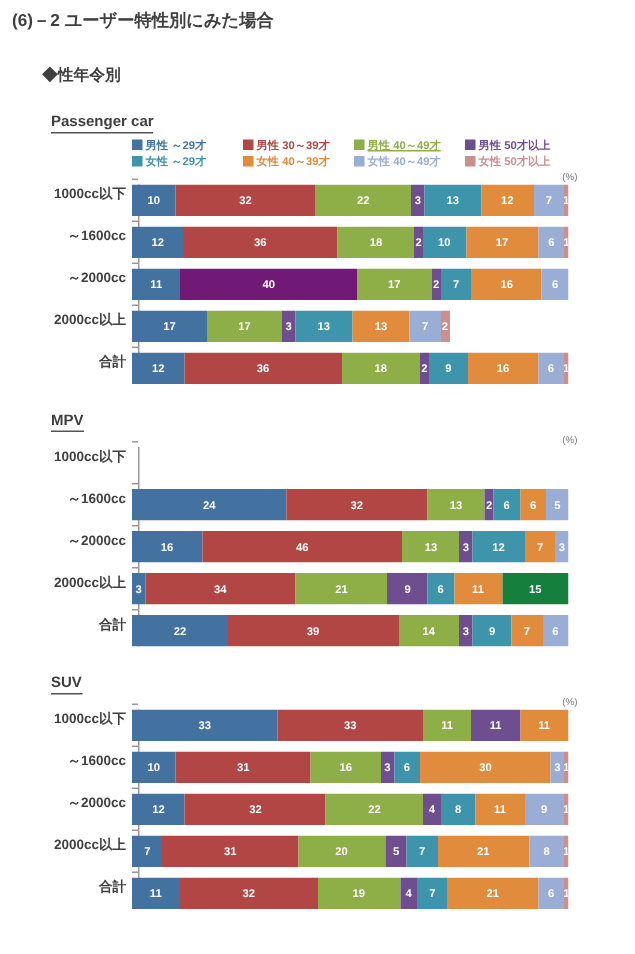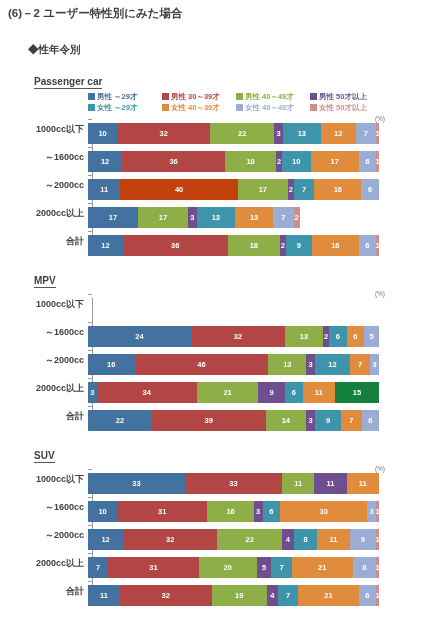--- a/index.html
+++ b/index.html
@@ -142,21 +142,21 @@
           <div class="legend-item">
             <span class="legend-swatch" style="background: rgb(68, 114, 160);"></span>
             <span style="color: rgb(68, 114, 160);">男性 ～29才</span>
           </div>
           <div class="legend-item">
             <span class="legend-swatch" style="background: rgb(177, 70, 68);"></span>
             <span style="color: rgb(177, 70, 68);">男性 30～39才</span>
           </div>
           <div class="legend-item">
             <span class="legend-swatch" style="background: rgb(142, 174, 71);"></span>
-            <span style="color: rgb(142, 174, 71);">男性 40～49才</span>
+            <span style="color: rgb(142, 174, 71); text-decoration: underline;">男性 40～49才</span>
           </div>
           <div class="legend-item">
             <span class="legend-swatch" style="background: rgb(110, 78, 143);"></span>
             <span style="color: rgb(110, 78, 143);">男性 50才以上</span>
           </div>
         </div>
         <div class="legend-row">
           <div class="legend-item">
             <span class="legend-swatch" style="background: rgb(62, 149, 171);"></span>
             <span style="color: rgb(62, 149, 171);">女性 ～29才</span>
@@ -239,21 +239,21 @@
               </div>
             </div>
           </div>
           <div class="row">
             <div class="cat-label">～2000cc</div>
             <div class="tick"></div>
             <div class="bar">
               <div class="seg" style="background: rgb(68, 114, 160); width: 11.1111%;">
                 <span>11</span>
               </div>
-              <div class="seg" style="background: #c2410c; width: 40.404%;">
+              <div class="seg" style="background: #701a75; width: 40.404%;">
                 <span>40</span>
               </div>
               <div class="seg" style="background: rgb(142, 174, 71); width: 17.1717%;">
                 <span>17</span>
               </div>
               <div class="seg" style="background: rgb(110, 78, 143); width: 2.0202%;">
                 <span>2</span>
               </div>
               <div class="seg" style="background: rgb(62, 149, 171); width: 7.07071%;">
                 <span>7</span>

